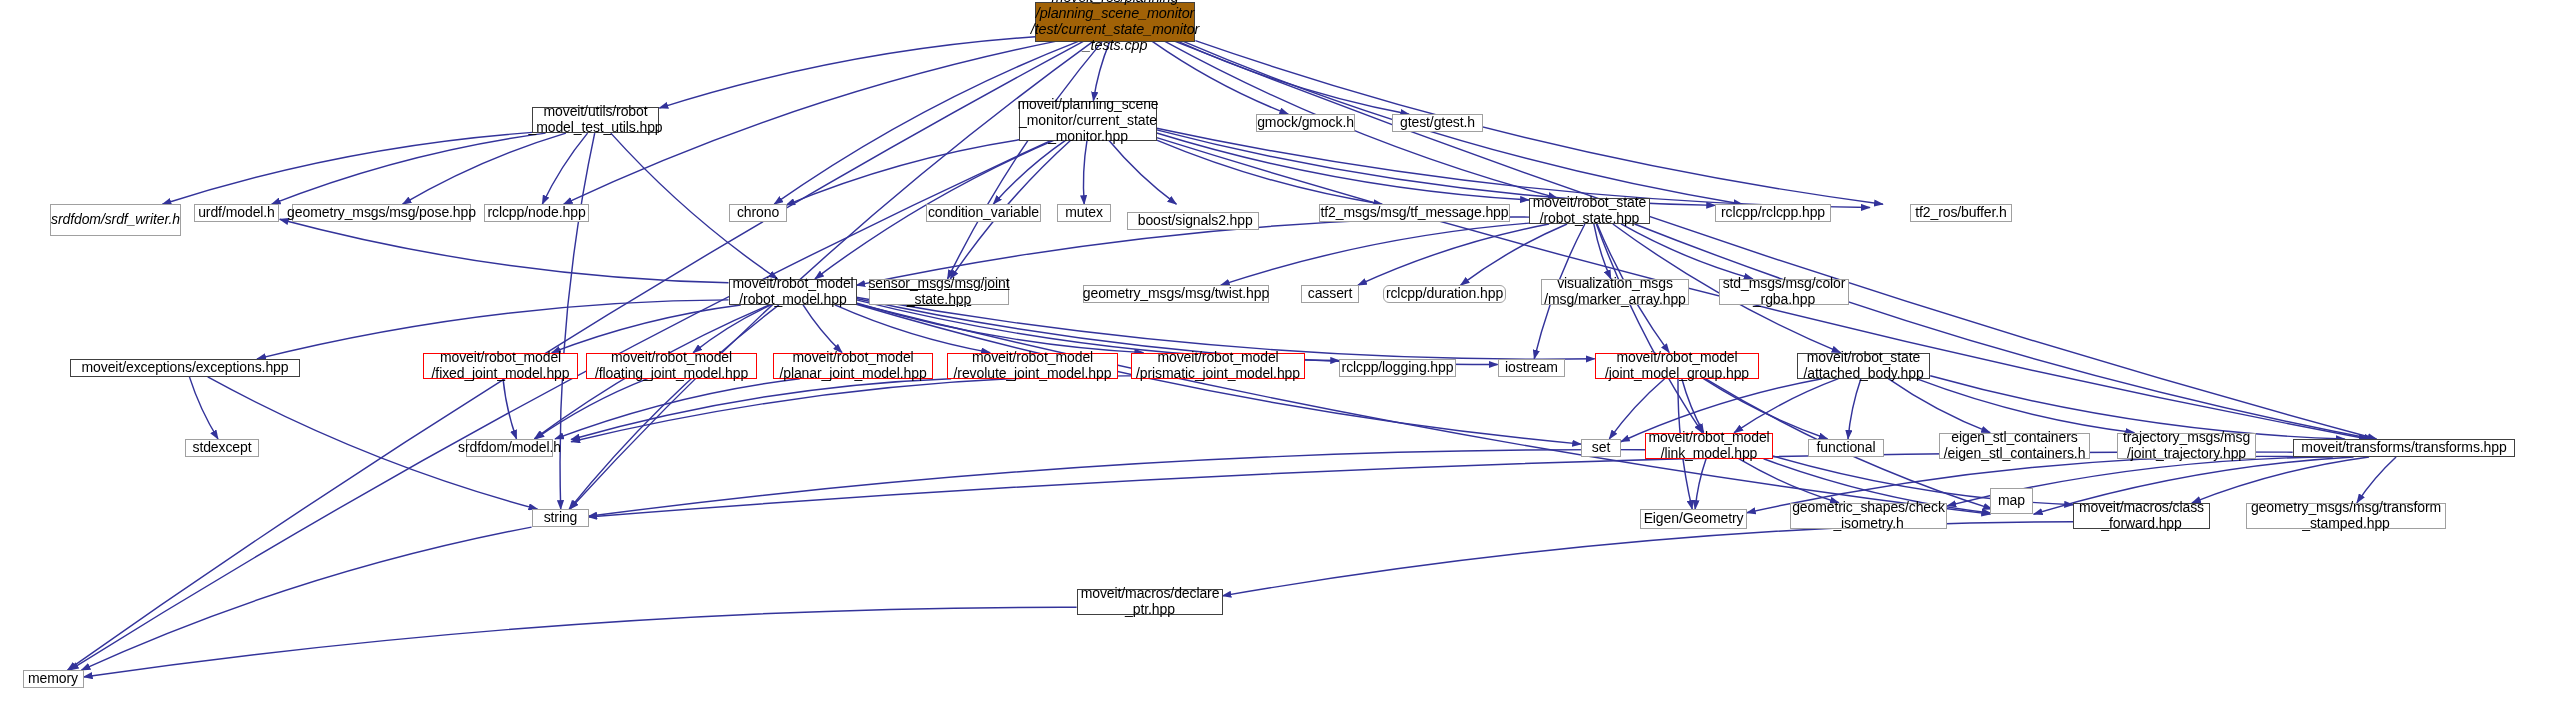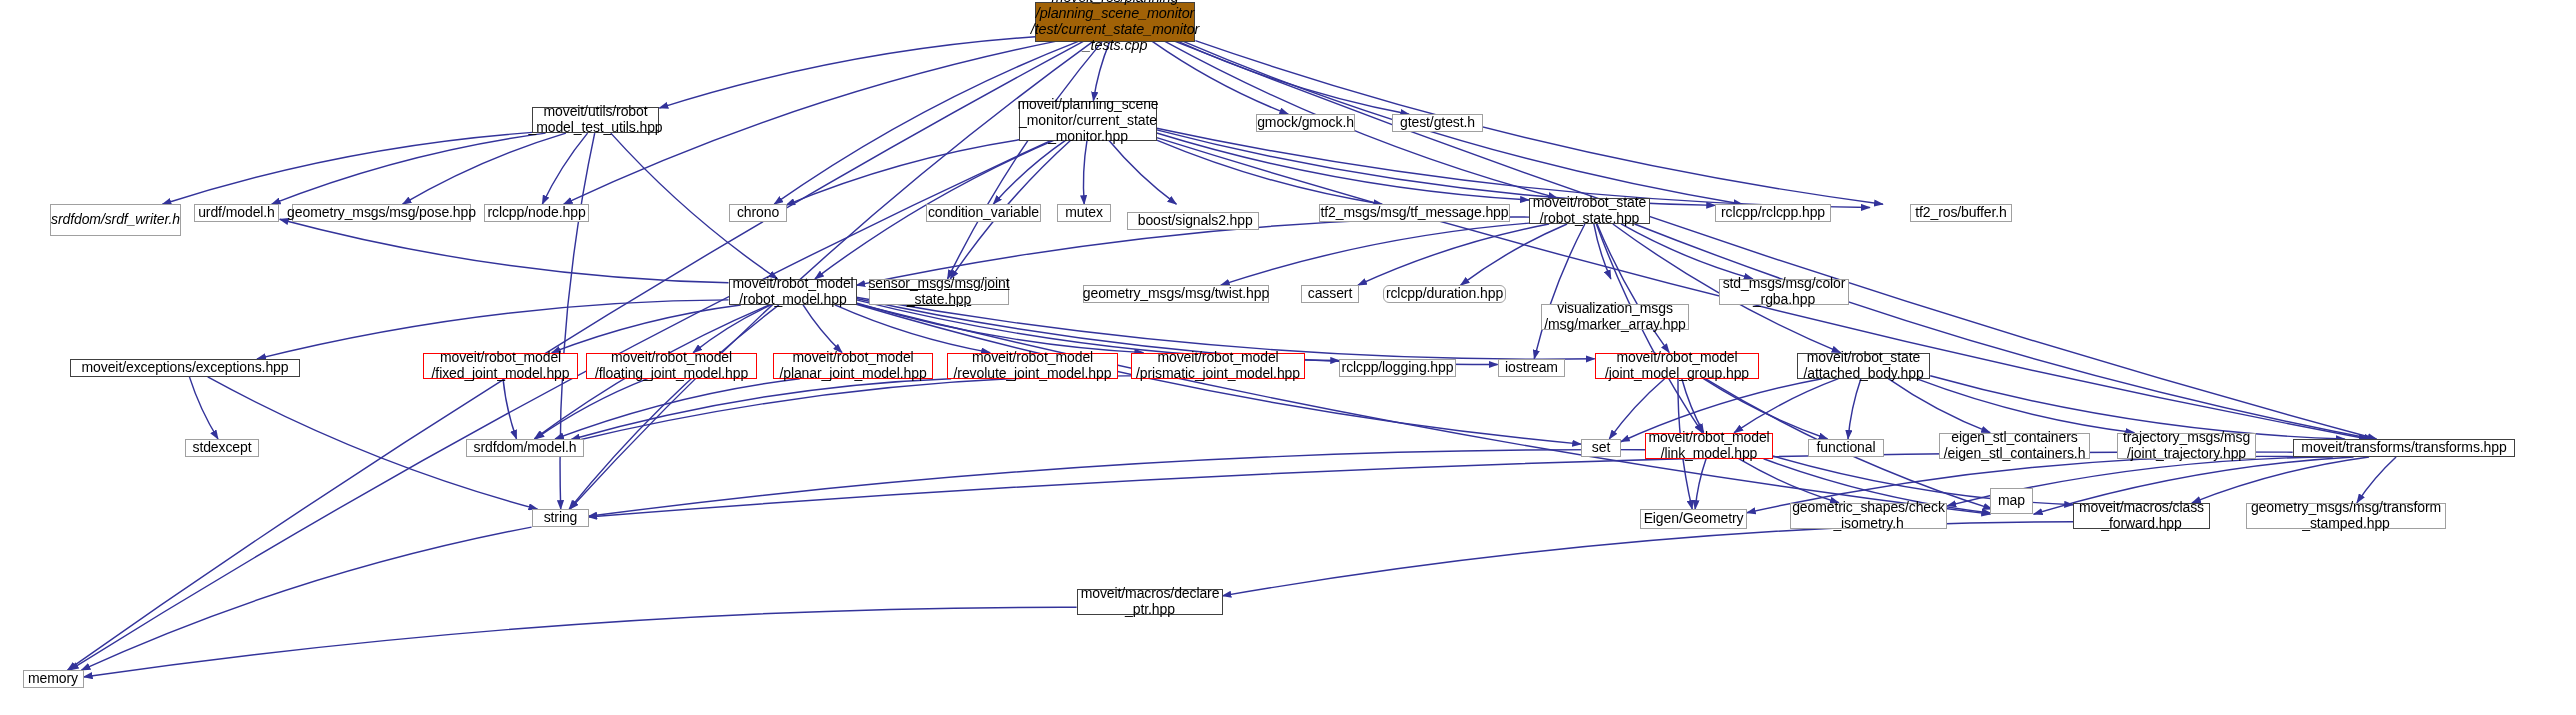--- a/index.html
+++ b/index.html
@@ -178,21 +178,21 @@
 /robot_state.hpp</div>
     <div class="node " style="left: 1715px; top: 204px; width: 116px; height: 18px;">rclcpp/rclcpp.hpp</div>
     <div class="node " style="left: 1870px; top: 204px; width: 102px; height: 18px; margin-left: 40px;">tf2_ros/buffer.h</div>
     <div class="node thick" style="left: 729px; top: 279px; width: 128px; height: 26px;">moveit/robot_model
 /robot_model.hpp</div>
     <div class="node " style="left: 869px; top: 279px; width: 140px; height: 26px; text-decoration: underline;">sensor_msgs/msg/joint
 _state.hpp</div>
     <div class="node " style="left: 1083px; top: 285px; width: 186px; height: 18px;">geometry_msgs/msg/twist.hpp</div>
     <div class="node " style="left: 1301px; top: 285px; width: 58px; height: 18px;">cassert</div>
     <div class="node " style="left: 1383px; top: 285px; width: 123px; height: 18px; border-radius: 6px;">rclcpp/duration.hpp</div>
-    <div class="node " style="left: 1541px; top: 279px; width: 148px; height: 26px; margin-top: 25px;">visualization_msgs
+    <div class="node " style="left: 1541px; top: 279px; width: 148px; height: 26px;">visualization_msgs
 /msg/marker_array.hpp</div>
     <div class="node " style="left: 1719px; top: 279px; width: 130px; height: 26px;">std_msgs/msg/color
 _rgba.hpp</div>
     <div class="node thick" style="left: 70px; top: 359px; width: 230px; height: 18px;">moveit/exceptions/exceptions.hpp</div>
     <div class="node red" style="left: 423px; top: 353px; width: 155px; height: 26px;">moveit/robot_model
 /fixed_joint_model.hpp</div>
     <div class="node red" style="left: 586px; top: 353px; width: 171px; height: 26px;">moveit/robot_model
 /floating_joint_model.hpp</div>
     <div class="node red" style="left: 773px; top: 353px; width: 160px; height: 26px;">moveit/robot_model
 /planar_joint_model.hpp</div>
@@ -200,21 +200,21 @@
 /revolute_joint_model.hpp</div>
     <div class="node red" style="left: 1131px; top: 353px; width: 174px; height: 26px;">moveit/robot_model
 /prismatic_joint_model.hpp</div>
     <div class="node " style="left: 1339px; top: 359px; width: 117px; height: 18px;">rclcpp/logging.hpp</div>
     <div class="node " style="left: 1498px; top: 359px; width: 67px; height: 18px;">iostream</div>
     <div class="node red" style="left: 1595px; top: 353px; width: 164px; height: 26px;">moveit/robot_model
 /joint_model_group.hpp</div>
     <div class="node thick" style="left: 1797px; top: 353px; width: 133px; height: 26px;">moveit/robot_state
 /attached_body.hpp</div>
     <div class="node " style="left: 185px; top: 439px; width: 74px; height: 18px;">stdexcept</div>
-    <div class="node " style="left: 466px; top: 439px; width: 118px; height: 18px;">srdfdom/model.h</div>
+    <div class="node " style="left: 466px; top: 439px; width: 87px; height: 18px;">srdfdom/model.h</div>
     <div class="node " style="left: 1581px; top: 439px; width: 40px; height: 18px;">set</div>
     <div class="node red" style="left: 1645px; top: 433px; width: 128px; height: 26px;">moveit/robot_model
 /link_model.hpp</div>
     <div class="node " style="left: 1808px; top: 439px; width: 76px; height: 18px;">functional</div>
     <div class="node " style="left: 1939px; top: 433px; width: 151px; height: 26px;">eigen_stl_containers
 /eigen_stl_containers.h</div>
     <div class="node " style="left: 2117px; top: 433px; width: 139px; height: 26px;">trajectory_msgs/msg
 /joint_trajectory.hpp</div>
     <div class="node thick" style="left: 2293px; top: 439px; width: 222px; height: 18px;">moveit/transforms/transforms.hpp</div>
     <div class="node " style="left: 532px; top: 509px; width: 57px; height: 18px;">string</div>

